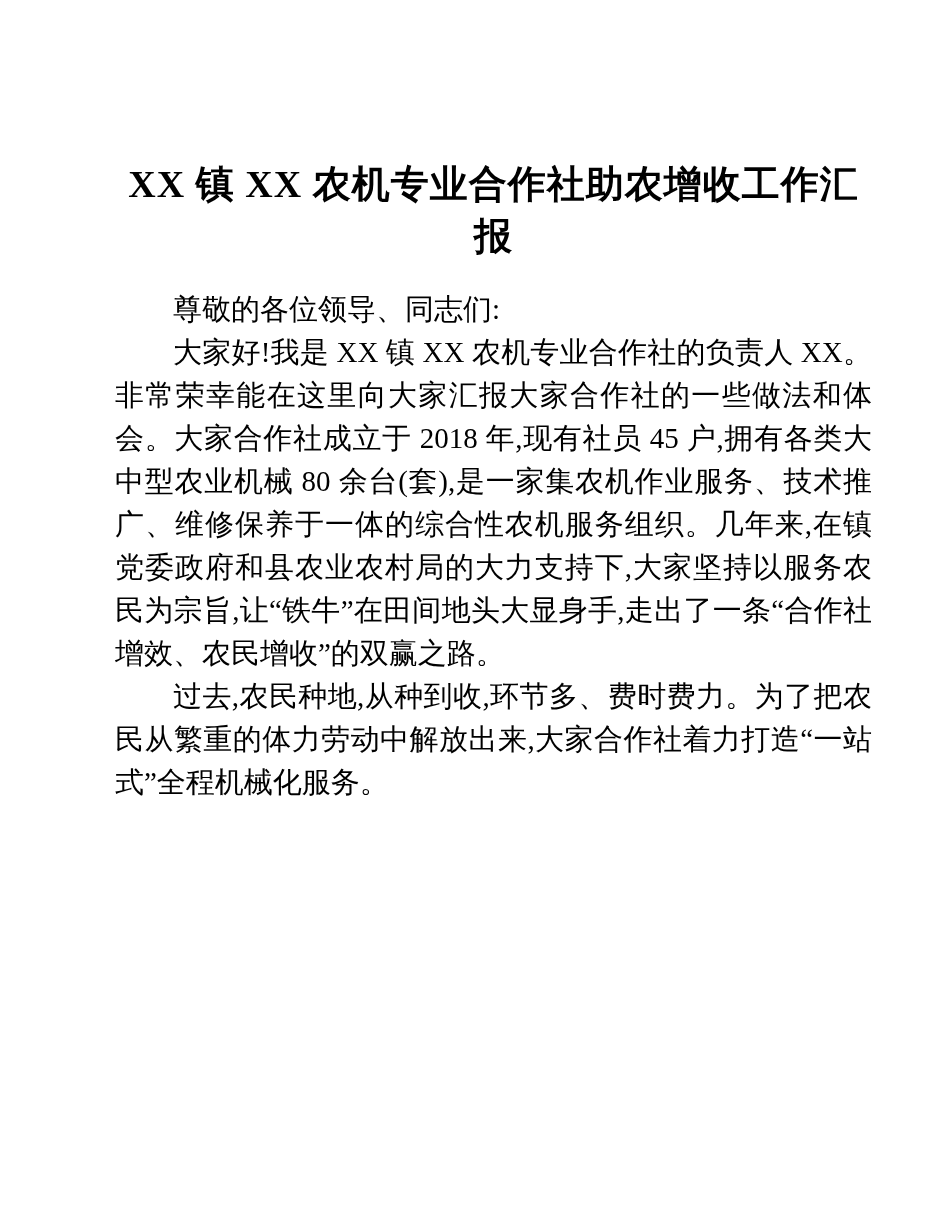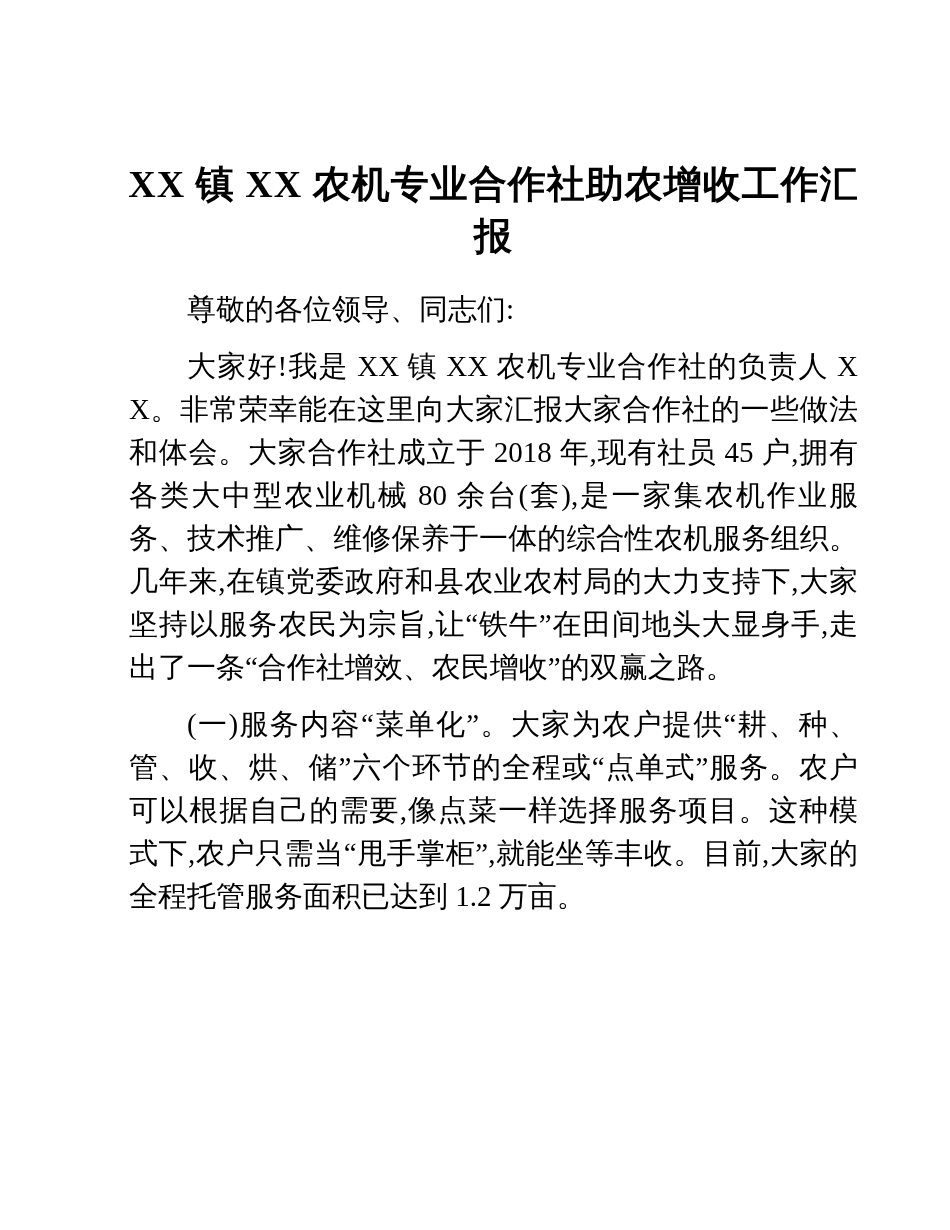--- a/index.html
+++ b/index.html
@@ -25,21 +25,21 @@
   .doc-title {
     margin: 0 0 26px 0;
     font-size: 38px;
     line-height: 52px;
     font-weight: 700;
     text-align: center;
     letter-spacing: 1px;
     font-family: "Liberation Serif", "DejaVu Serif", serif;
   }
   .para {
-    margin: 14px;
+    margin: 0;
     font-size: 29px;
     line-height: 43px;
     text-align: justify;
     text-indent: 2em;
     word-break: break-all;
     font-family: "Liberation Serif", "DejaVu Serif", serif;
   }
   .para.heading {
     font-weight: 700;
     font-family: "Liberation Sans", "DejaVu Sans", sans-serif;
@@ -51,17 +51,17 @@
 
 <div class="page">
   <div class="content">
     <h1 class="doc-title">XX 镇 XX 农机专业合作社助农增收工作汇报</h1>
 
     <p class="para">尊敬的各位领导、同志们:</p>
 
     <p class="para">大家好!我是 XX 镇 XX 农机专业合作社的负责人 XX。非常荣幸能在这里向大家汇报大家合作社的一些做法和体会。大家合作社成立于 2018 年,现有社员 45 户,拥有各类大中型农业机械 80 余台(套),是一家集农机作业服务、技术推广、维修保养于一体的综合性农机服务组织。几年来,在镇党委政府和县农业农村局的大力支持下,大家坚持以服务农民为宗旨,让“铁牛”在田间地头大显身手,走出了一条“合作社增效、农民增收”的双赢之路。</p>
 
 
+    <p class="para">过去,农民种地,从种到收,环节多、费时费力。为了把农民从繁重的体力劳动中解放出来,大家合作社着力打造“一站式”全程机械化服务。</p>
 
-    <p class="para">(一)服务内容“菜单化”。大家为农户提供“耕、种、管、收、烘、储”六个环节的全程或“点单式”服务。农户可以根据自己的需要,像点菜一样选择服务项目。这种模式下,农户只需当“甩手掌柜”,就能坐等丰收。目前,大家的全程托管服务面积已达到 1.2 万亩。</p>
 
   </div>
 </div>
 
 </body></html>

